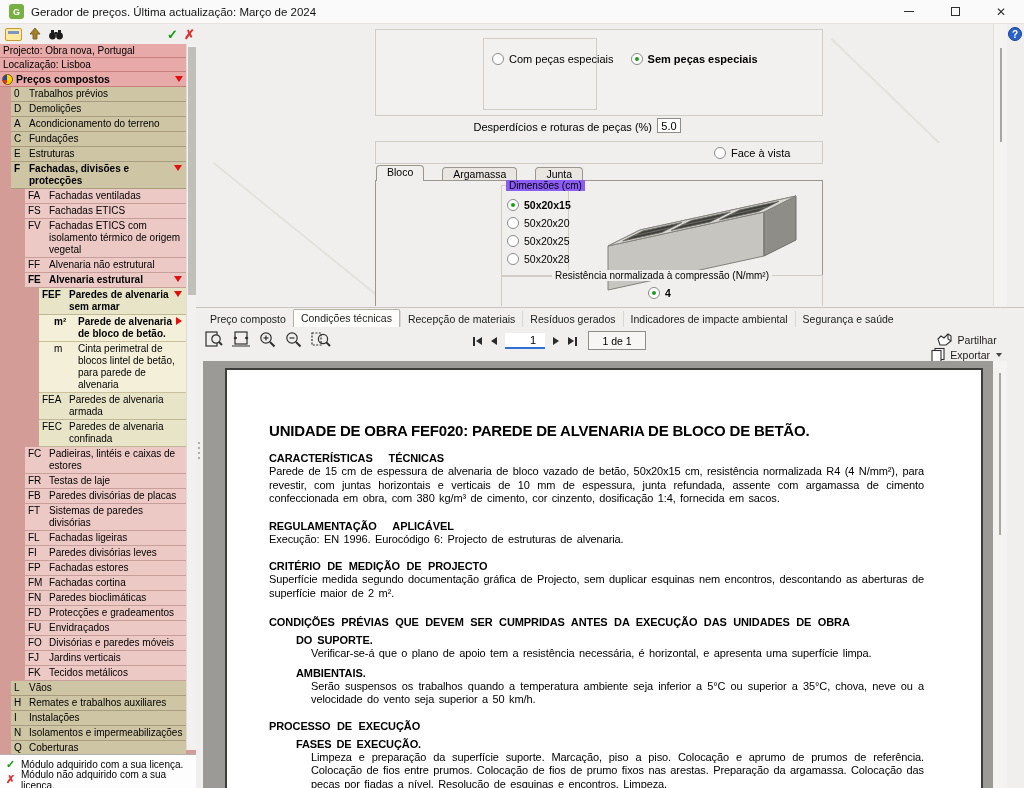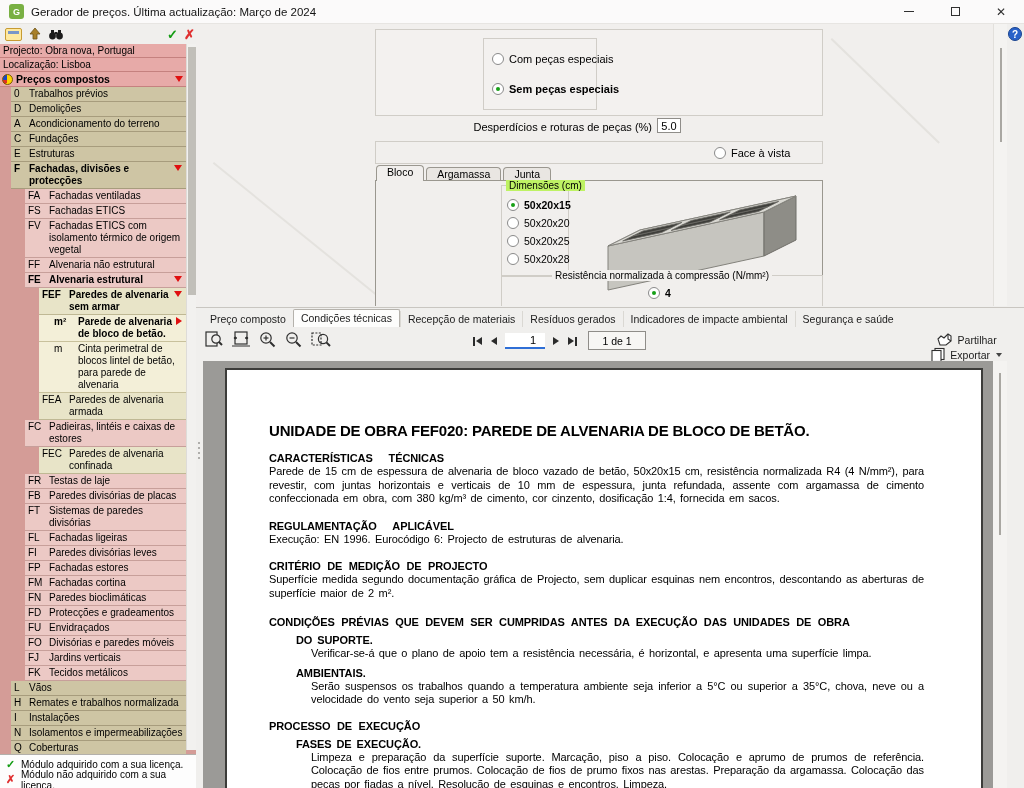--- a/index.html
+++ b/index.html
@@ -64,40 +64,40 @@
   .leg-row[data-kind="no"] .leg-ic { color:#e03030; }
   .side-scroll { position:absolute; left:186px; top:44px; width:10px; height:706px;
     background:#f2f1ef; border-left:1px solid #dedcd8; }
   .side-scroll .thumb { position:absolute; left:1px; top:3px; width:8px; height:248px; background:#c1bfb9; }
 
   
   .options-panel { position:absolute; left:196px; top:24px; width:811px; height:282px;
     background:#f1efed; overflow:hidden; }
   .wm-line { position:absolute; background:#e4e2de; transform-origin:0 0; }
   .gbox { position:absolute; border:1px solid #d0cdc7; }
-  .gb-label { position:absolute; top:-6px; left:4px; background:#bef264; padding:0 3px; font-size:10px; white-space:nowrap; }
+  .gb-label { position:absolute; top:-6px; left:4px; background:#8b5cf6; padding:0 3px; font-size:10px; white-space:nowrap; }
   .gb-label-center { position:absolute; top:-6px; left:50%; transform:translateX(-50%);
     background:#f1efed; padding:0 3px; font-size:10px; white-space:nowrap; }
   .radio-row { display:flex; align-items:center; height:13px; }
   .radio { width:12px; height:12px; border-radius:50%; border:1px solid #8a8a8a; background:#fff;
     display:inline-block; position:relative; flex:none; }
   .radio-row[data-selected="true"] .radio::after { content:""; position:absolute; left:3px; top:3px;
     width:4px; height:4px; border-radius:50%; background:#17a017; }
   .radio-label { margin-left:5px; font-size:11px; white-space:nowrap; }
   .radio-row[data-selected="true"] .radio-label { font-weight:bold; }
-  #pieces-host { position:absolute; left:296px; top:28px; display:flex; flex-direction:column; gap:17px; }
+  #pieces-host { position:absolute; left:296px; top:28px; display:flex; flex-direction:row; gap:17px; }
   .waste-label { position:absolute; left:179px; top:97px; width:277px; text-align:right; font-size:11px; }
   .waste-input { position:absolute; left:461px; top:94px; width:24px; height:15px; border:1px solid #8f8d89;
     background:#fff; font-size:11px; text-align:center; padding:0; font-family:"Liberation Sans",sans-serif; }
   #finish-host .radio-row { position:absolute; }
   #finish-host .radio-row:nth-child(1) { left:283px; top:122px; }
   #finish-host .radio-row:nth-child(2) { left:518px; top:122px; }
   #opt-tabs { position:absolute; left:180px; top:141px; display:flex; align-items:flex-end; height:16px; }
   .opt-tab { height:14px; padding:0 10px; font-size:10.5px; line-height:13px; border:1px solid #9a978f;
-    border-bottom:none; border-radius:4px 4px 0 0; margin-right:2px; background:#e9e6e2; }
+    border-bottom:none; border-radius:4px 4px 0 0; margin-right:18px; background:#e9e6e2; }
   .opt-tab[data-active="true"] { background:#f1efed; height:16px; position:relative; z-index:2; }
   #gb-tabcontent { left:179px; top:156px; width:448px; height:130px; border-color:#9a978f; background:#f1efed; }
   #gb-dims { left:305px; top:161px; width:68px; height:92px; }
   #dims-host { position:absolute; left:311px; top:174px; display:flex; flex-direction:column; gap:5px; }
   #dims-host .radio-label, #resist-host .radio-label { font-size:10.5px; }
   .block-img { position:absolute; left:398px; top:158px; }
   #gb-resist { left:305px; top:251px; width:322px; height:46px; }
   #resist-host .radio-row { position:absolute; left:452px; top:262px; }
   .opt-scroll { position:absolute; right:0; top:0; width:14px; height:282px; background:#f4f3f1; border-left:1px solid #e2e0dc; }
   .opt-scroll .vline { position:absolute; left:6px; top:24px; width:2px; height:94px; background:#a9a7a2; }
@@ -272,31 +272,31 @@
       <div class="trow" data-kind="leaf">
       <span class="tcode">m</span>
       <span class="tlabel">Cinta perimetral de blocos lintel de betão, para parede de alvenaria</span>
 
     </div>
       <div class="trow" data-kind="sub2b">
       <span class="tcode">FEA</span>
       <span class="tlabel">Paredes de alvenaria armada</span>
 
     </div>
-      <div class="trow" data-kind="sub">
-      <span class="tcode">FC</span>
-      <span class="tlabel">Padieiras, lintéis e caixas de estores</span>
-
-    </div>
       <div class="trow" data-kind="sub2b">
       <span class="tcode">FEC</span>
       <span class="tlabel">Paredes de alvenaria confinada</span>
 
     </div>
       <div class="trow" data-kind="sub">
+      <span class="tcode">FC</span>
+      <span class="tlabel">Padieiras, lintéis e caixas de estores</span>
+
+    </div>
+      <div class="trow" data-kind="sub">
       <span class="tcode">FR</span>
       <span class="tlabel">Testas de laje</span>
 
     </div>
       <div class="trow" data-kind="sub">
       <span class="tcode">FB</span>
       <span class="tlabel">Paredes divisórias de placas</span>
 
     </div>
       <div class="trow" data-kind="sub">
@@ -354,21 +354,21 @@
       <span class="tlabel">Tecidos metálicos</span>
 
     </div>
       <div class="trow" data-kind="chapter">
       <span class="tcode">L</span>
       <span class="tlabel">Vãos</span>
 
     </div>
       <div class="trow" data-kind="chapter">
       <span class="tcode">H</span>
-      <span class="tlabel">Remates e trabalhos normalizada</span>
+      <span class="tlabel">Remates e trabalhos auxiliares</span>
 
     </div>
       <div class="trow" data-kind="chapter">
       <span class="tcode">I</span>
       <span class="tlabel">Instalações</span>
 
     </div>
       <div class="trow" data-kind="chapter">
       <span class="tcode">N</span>
       <span class="tlabel">Isolamentos e impermeabilizações</span>

